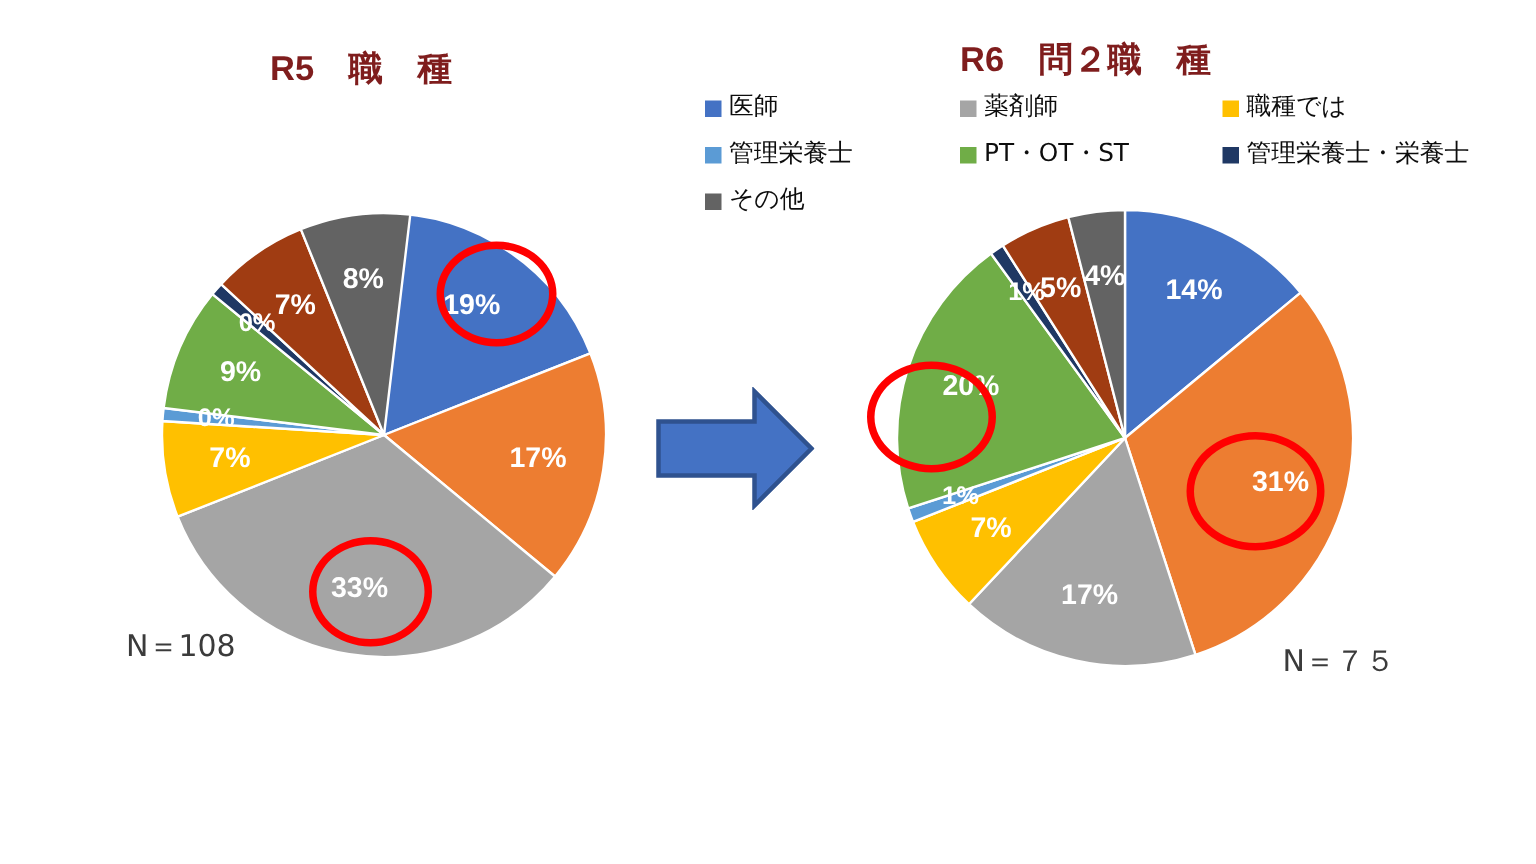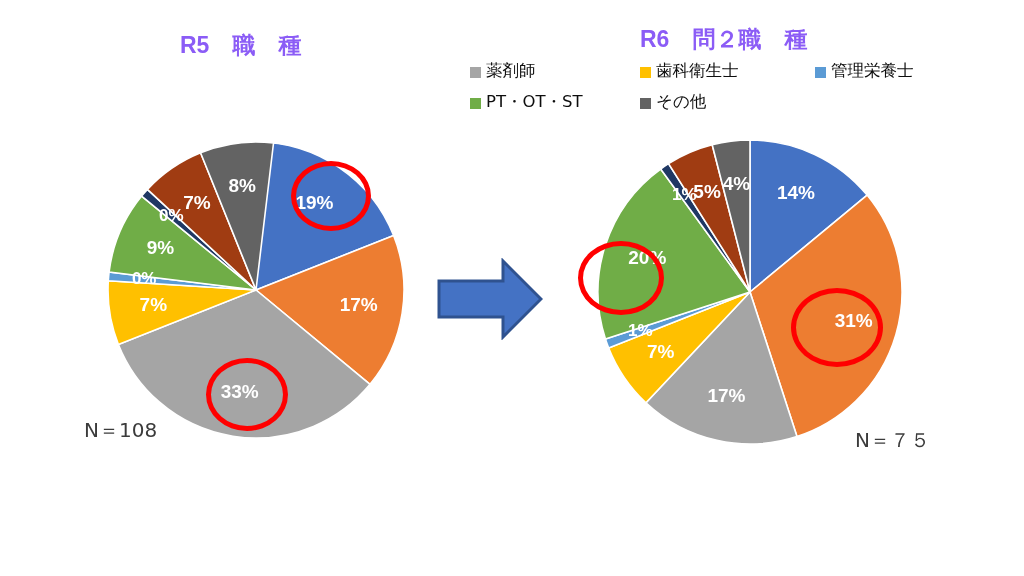--- a/index.html
+++ b/index.html
@@ -10,21 +10,21 @@
     overflow:hidden;
     position:relative;
   }
   .slide{position:absolute;inset:0;}
 
   
   .chart-title{
     position:absolute;
     font-size:23px;
     font-weight:bold;
-    color:#8b5cf6;
+    color:#7f1d1d;
     white-space:pre;
     letter-spacing:0px;
   }
   #title-left{left:180px;top:30px;}
   #title-right{left:640px;top:24px;}
 
   
   .legend{
     position:absolute;
     left:470px;top:63px;
@@ -104,34 +104,42 @@
 </head>
 <body>
 
 <div class="slide">
 
   <div class="chart-title" id="title-left">R5　職　種</div>
   <div class="chart-title" id="title-right">R6　問２職　種</div>
 
   <div class="legend" id="legend-root">
       <div class="legend-item">
+        <span class="legend-swatch" style="background: rgb(68, 114, 196);"></span>
+        <span class="legend-label">医師</span>
+      </div>
+      <div class="legend-item">
         <span class="legend-swatch" style="background: rgb(165, 165, 165);"></span>
         <span class="legend-label">薬剤師</span>
       </div>
       <div class="legend-item">
         <span class="legend-swatch" style="background: rgb(255, 192, 0);"></span>
-        <span class="legend-label">歯科衛生士</span>
+        <span class="legend-label">職種では</span>
       </div>
       <div class="legend-item">
         <span class="legend-swatch" style="background: rgb(91, 155, 213);"></span>
         <span class="legend-label">管理栄養士</span>
       </div>
       <div class="legend-item">
         <span class="legend-swatch" style="background: rgb(112, 173, 71);"></span>
         <span class="legend-label">PT・OT・ST</span>
+      </div>
+      <div class="legend-item">
+        <span class="legend-swatch" style="background: rgb(31, 56, 100);"></span>
+        <span class="legend-label">管理栄養士・栄養士</span>
       </div>
       <div class="legend-item">
         <span class="legend-swatch" style="background: rgb(99, 99, 99);"></span>
         <span class="legend-label">その他</span>
       </div>
     </div>
 
   <div class="pie-wrap" id="pie-left">
     <svg class="pie-svg" id="svg-left" width="300" height="300" viewBox="0 0 300 300">
         <path d="M 150 150 L 150.00 2.00 A 148 148 0 0 1 287.61 95.52 Z" fill="#4472C4" stroke="#ffffff" stroke-width="1.6"></path>

